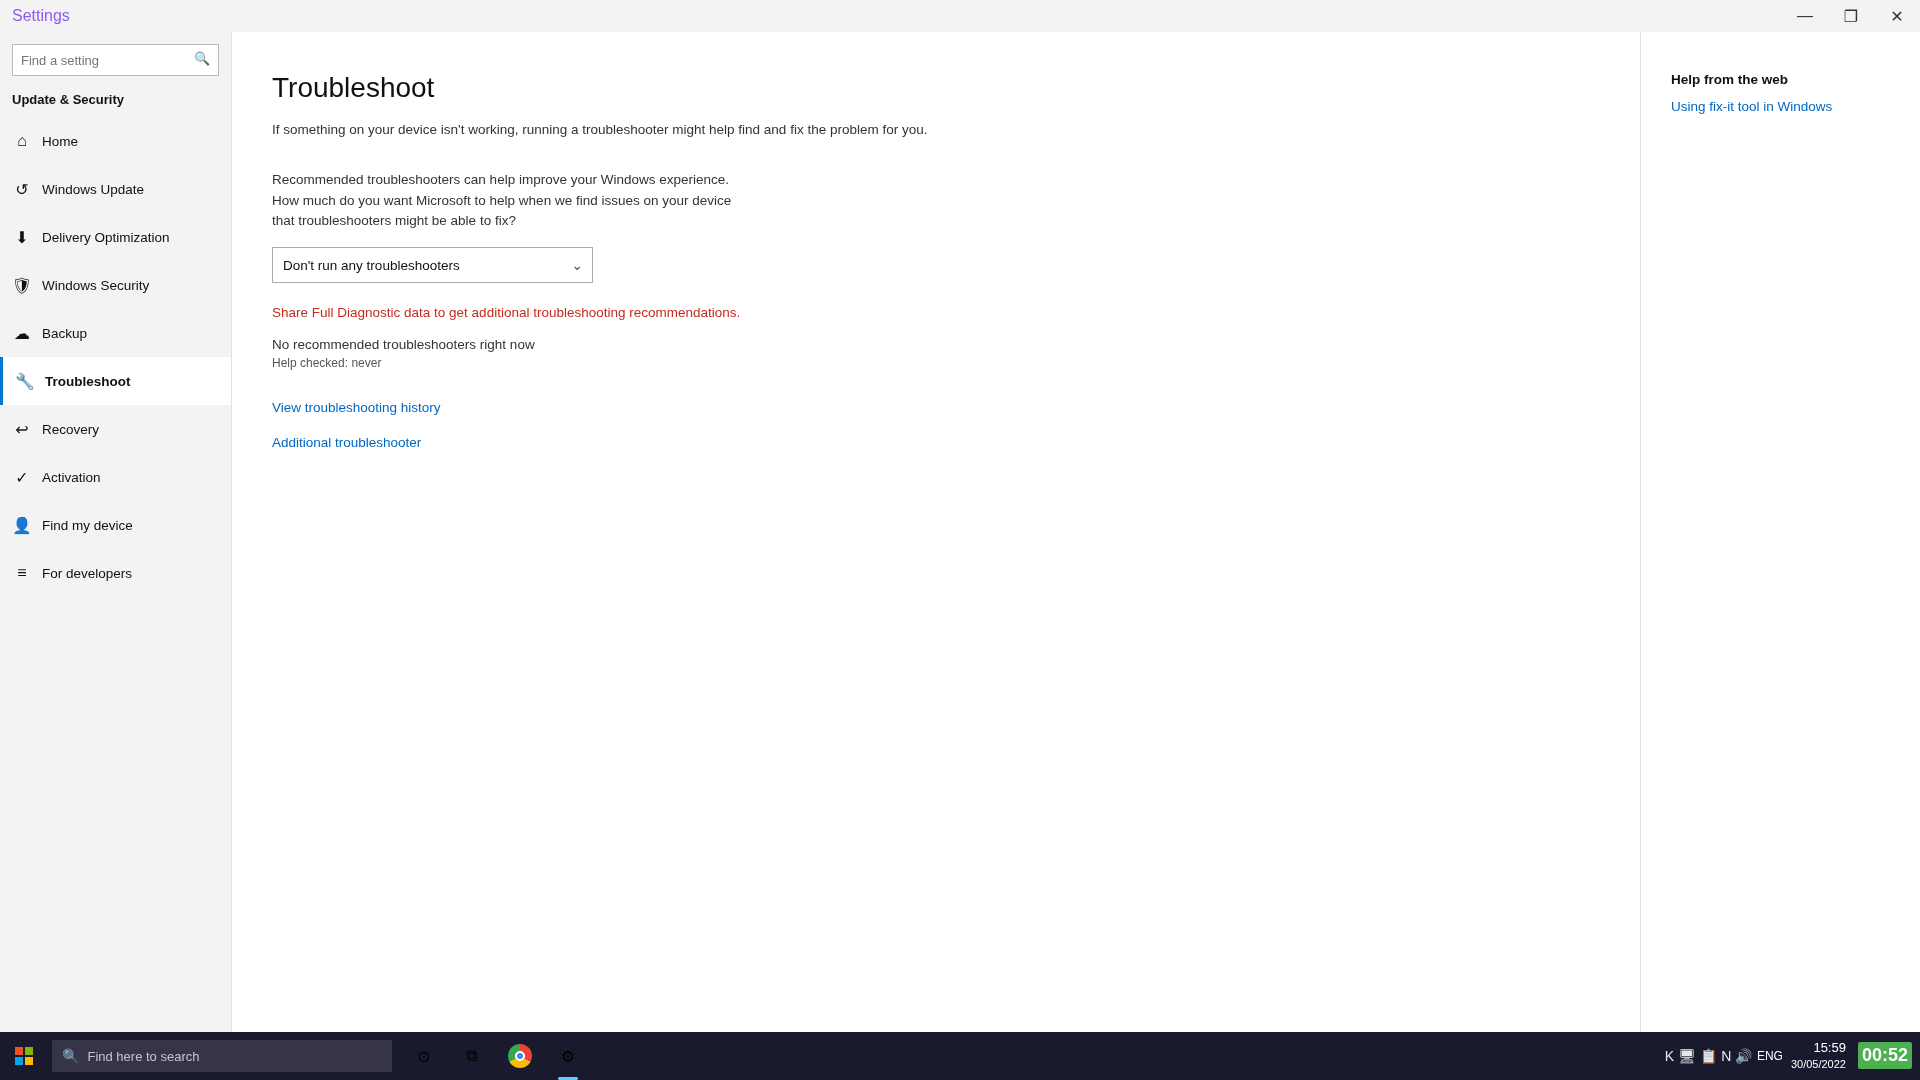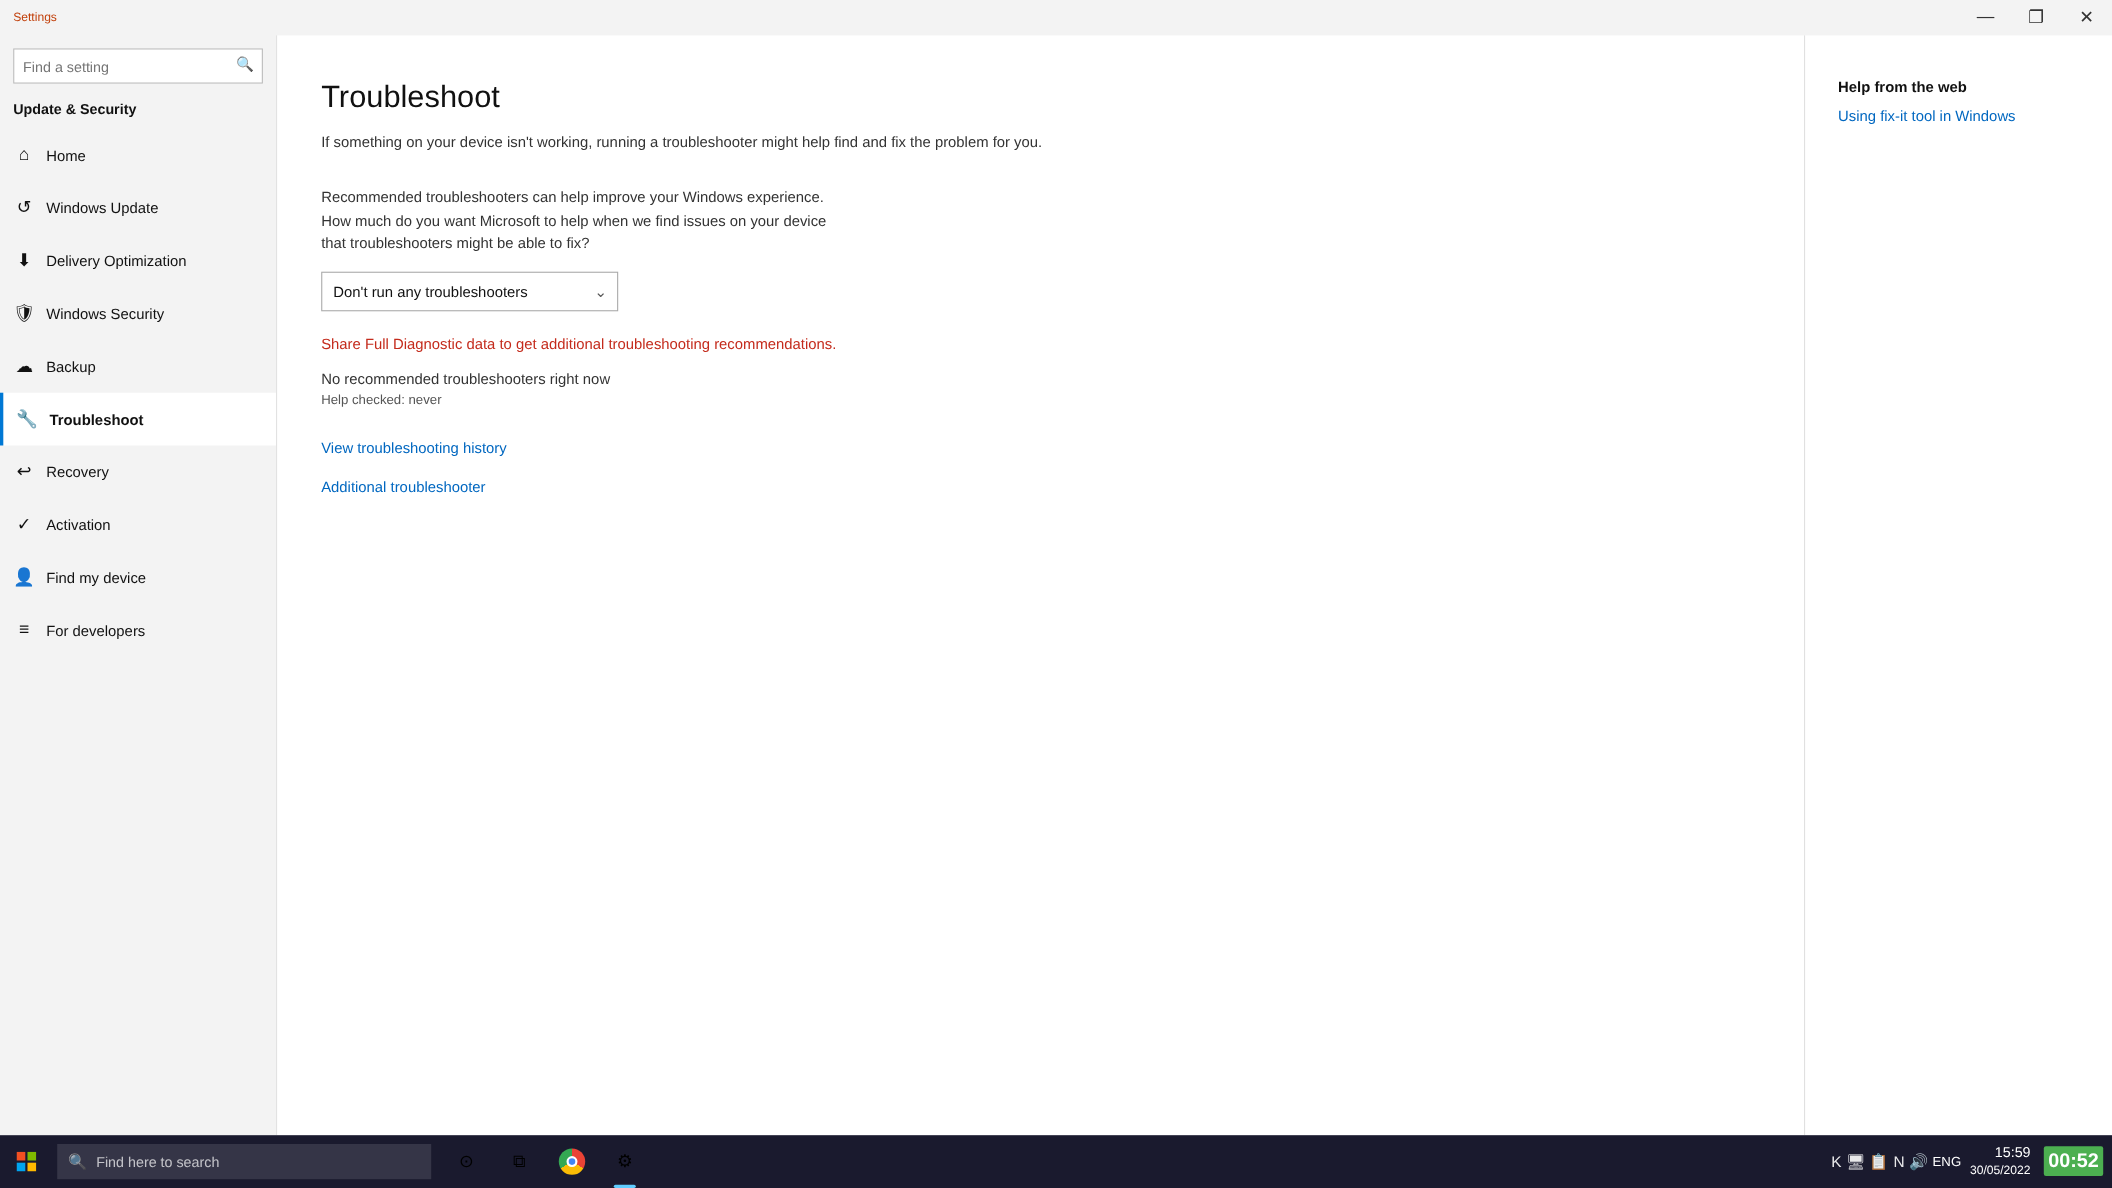--- a/index.html
+++ b/index.html
@@ -8,21 +8,21 @@
     
     .title-bar {
       background: #f3f3f3;
       height: 32px;
       display: flex;
       align-items: center;
       justify-content: space-between;
       padding: 0 0 0 12px;
       flex-shrink: 0;
     }
-    .title-bar-title { font-size: 11px; color: #c2410c; }
+    .title-bar-title { font-size: 16px; color: #8b5cf6; }
     .title-bar-controls { display: flex; }
     .title-bar-btn {
       width: 46px;
       height: 32px;
       border: none;
       background: transparent;
       cursor: pointer;
       font-size: 16px;
       display: flex;
       align-items: center;
@@ -32,21 +32,21 @@
 
     
     .app-body {
       display: flex;
       flex: 1;
       overflow: hidden;
     }
 
     
     .sidebar {
-      width: 252px;
+      width: 232px;
       background: #f3f3f3;
       display: flex;
       flex-direction: column;
       flex-shrink: 0;
       overflow-y: auto;
       border-right: 1px solid #e0e0e0;
     }
     .sidebar-search-wrap {
       padding: 12px 12px 8px 12px;
     }
@@ -135,21 +135,21 @@
       max-width: 480px;
     }
     .dropdown-select {
       border: 1px solid #aaa;
       background: white;
       padding: 6px 30px 6px 10px;
       font-size: 13.5px;
       color: #111;
       cursor: pointer;
       appearance: none;
-      width: 270px;
+      width: 321px;
       height: 36px;
       outline: none;
       position: relative;
     }
     .dropdown-wrap {
       position: relative;
       display: inline-block;
       margin-bottom: 20px;
     }
     .dropdown-arrow {

